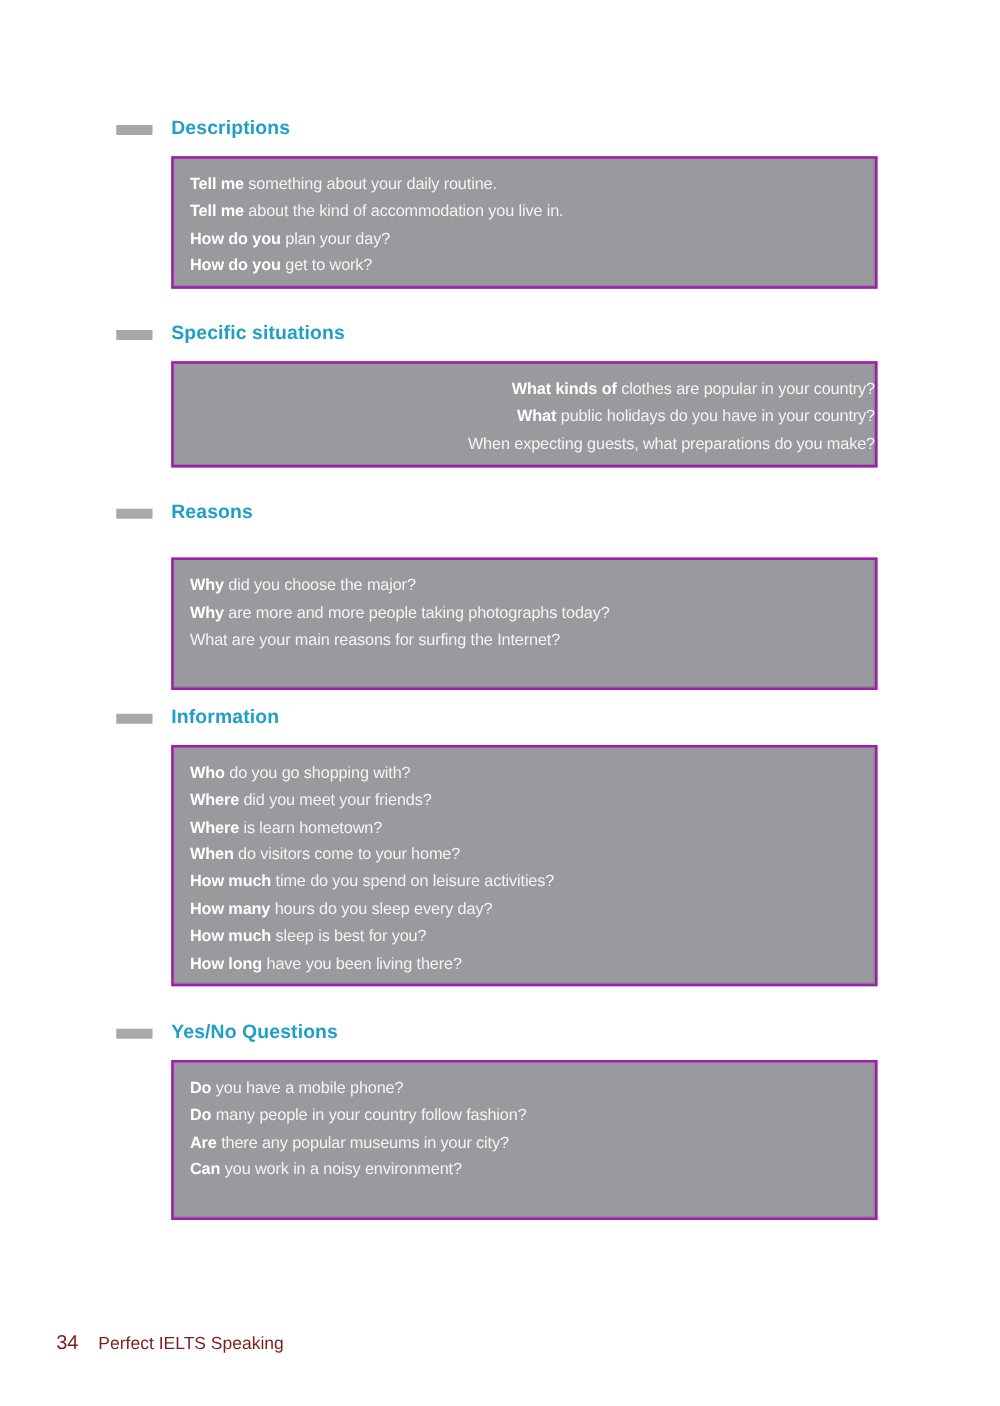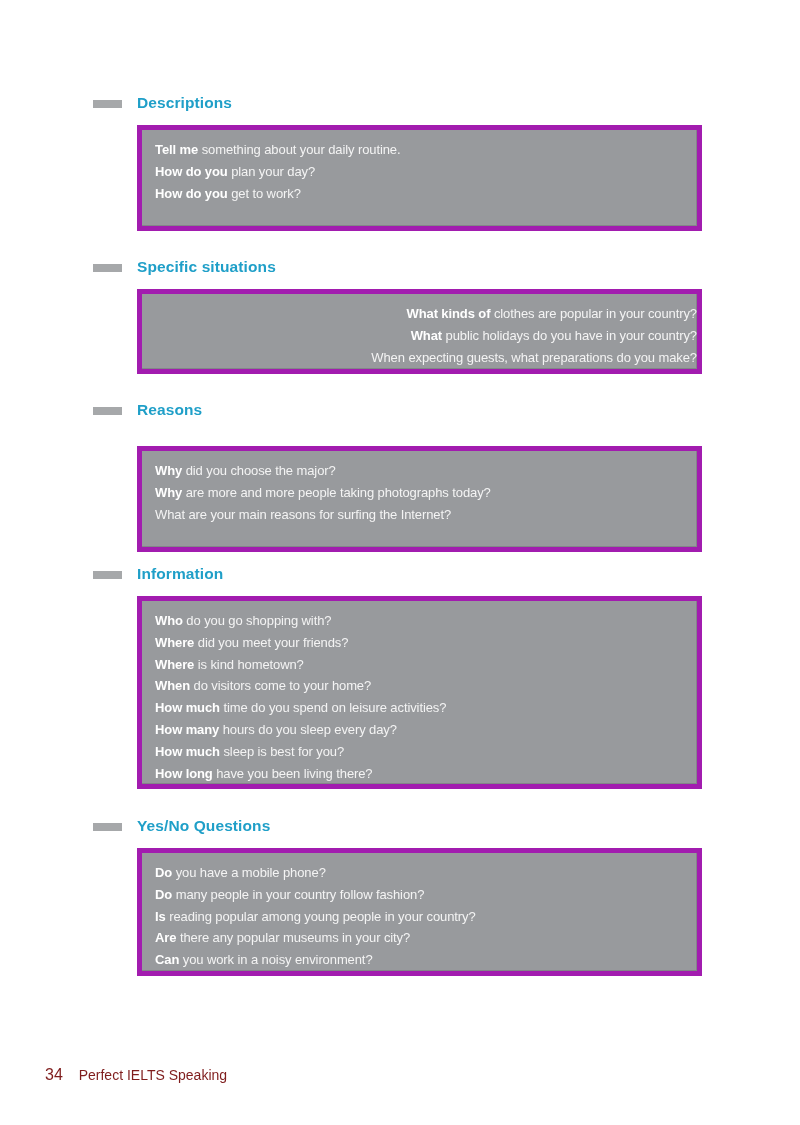--- a/index.html
+++ b/index.html
@@ -12,21 +12,21 @@
   .marker {
     position: absolute; left: 93px; top: 6px; width: 29px; height: 8px;
     background: #a6a8aa;
   }
   .sec-title {
     position: absolute; left: 137px; top: 0; font-size: 15.5px; font-weight: bold;
     color: #1f9fc8; letter-spacing: 0.1px; white-space: nowrap;
   }
   .box {
     position: absolute; left: 137px; width: 565px;
-    background: #989a9d; border: 5px solid #a21caf;
+    background: #989a9d; border: 2px solid #a21caf;
     box-shadow: inset -1px -1px 0 #838588;
     box-sizing: border-box; padding: 9px 0 0 13px;
   }
   .q {
     color: #f4f4f4; font-size: 13px; line-height: 21.8px; white-space: nowrap;
     letter-spacing: -0.1px;
   }
   .q b { font-weight: bold; color: #ffffff; }
   .footer {
     position: absolute; left: 45px; top: 1066px; white-space: nowrap;
@@ -37,20 +37,21 @@
 </head>
 <body>
 
 <div class="section" style="top:94px;">
   <div class="sec-head">
     <div class="marker"></div>
     <div class="sec-title">Descriptions</div>
   </div>
   <div class="box" style="top:31px;height:106px;">
     <div class="q"><b>Tell me</b><span> something about your daily routine.</span></div>
+    <div class="q"><b>Tell me</b><span> about the kind of accommodation you live in.</span></div>
     <div class="q"><b>How do you</b><span> plan your day?</span></div>
     <div class="q"><b>How do you</b><span> get to work?</span></div>
   </div>
 </div>
 
 <div class="section" style="top:258px;text-align:right;">
   <div class="sec-head">
     <div class="marker"></div>
     <div class="sec-title">Specific situations</div>
   </div>
@@ -74,38 +75,37 @@
 </div>
 
 <div class="section" style="top:565px;">
   <div class="sec-head">
     <div class="marker"></div>
     <div class="sec-title">Information</div>
   </div>
   <div class="box" style="top:31px;height:193px;">
     <div class="q"><b>Who</b><span> do you go shopping with?</span></div>
     <div class="q"><b>Where</b><span> did you meet your friends?</span></div>
-    <div class="q"><b>Where</b><span> is kind hometown?</span></div>
+    <div class="q"><b>Where</b><span> is learn hometown?</span></div>
     <div class="q"><b>When</b><span> do visitors come to your home?</span></div>
     <div class="q"><b>How much</b><span> time do you spend on leisure activities?</span></div>
     <div class="q"><b>How many</b><span> hours do you sleep every day?</span></div>
     <div class="q"><b>How much</b><span> sleep is best for you?</span></div>
     <div class="q"><b>How long</b><span> have you been living there?</span></div>
   </div>
 </div>
 
 <div class="section" style="top:817px;">
   <div class="sec-head">
     <div class="marker"></div>
     <div class="sec-title">Yes/No Questions</div>
   </div>
   <div class="box" style="top:31px;height:128px;">
     <div class="q"><b>Do</b><span> you have a mobile phone?</span></div>
     <div class="q"><b>Do</b><span> many people in your country follow fashion?</span></div>
-    <div class="q"><b>Is</b><span> reading popular among young people in your country?</span></div>
     <div class="q"><b>Are</b><span> there any popular museums in your city?</span></div>
     <div class="q"><b>Can</b><span> you work in a noisy environment?</span></div>
   </div>
 </div>
 
 <div class="footer">
   <span class="pg">34</span>
   <span>Perfect IELTS Speaking</span>
 </div>
 

